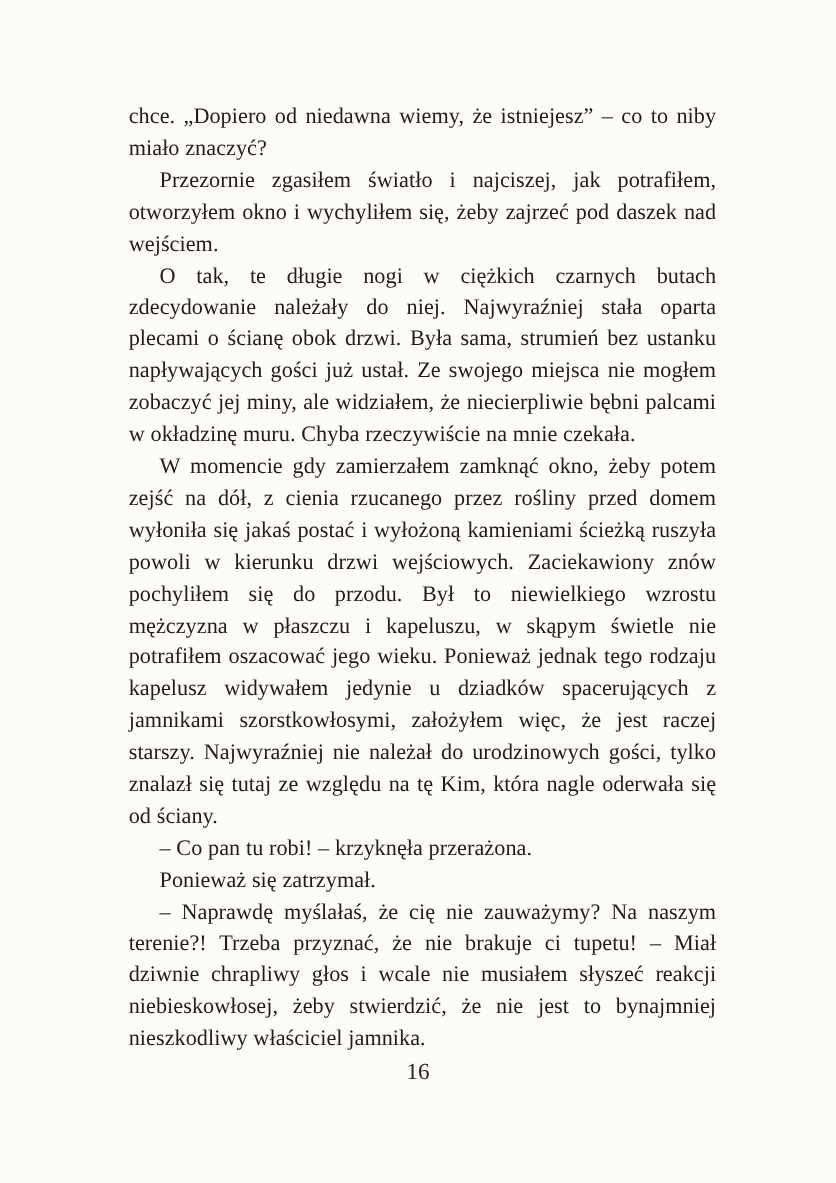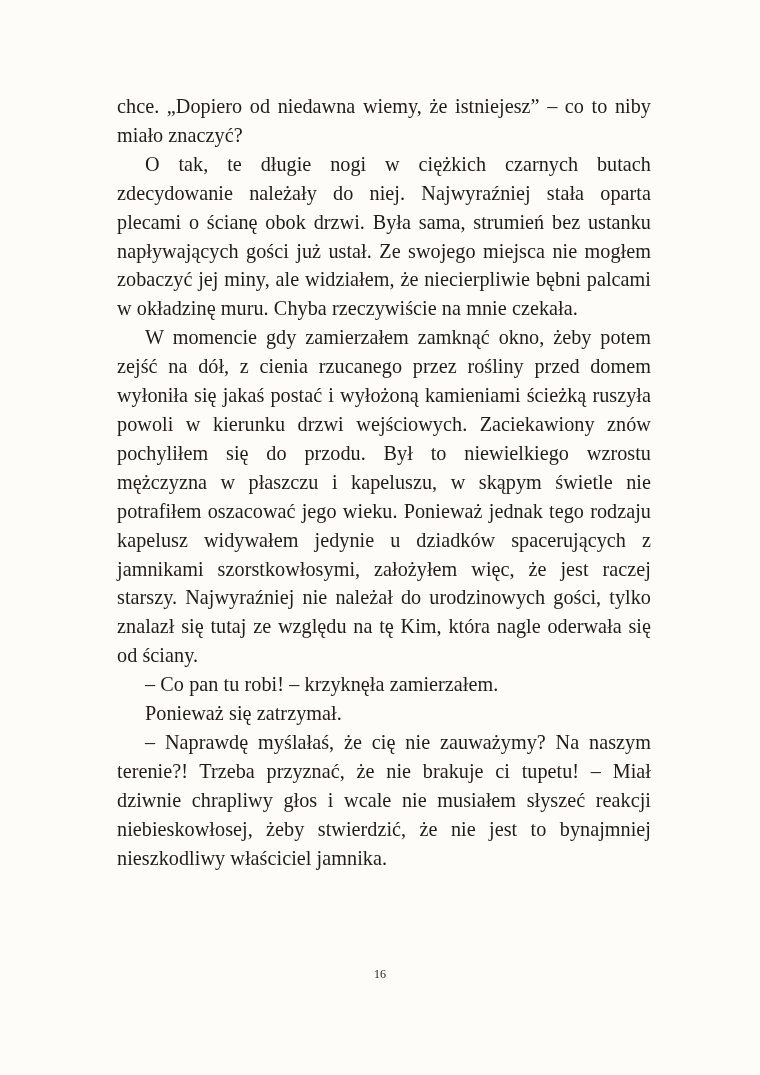--- a/index.html
+++ b/index.html
@@ -44,35 +44,36 @@
   }
   .para.dialogue {
     text-indent: 28px;
   }
   .folio {
     position: absolute;
     left: 0;
     top: 962px;
     width: 760px;
     text-align: center;
-    font-size: 12px;
+    font-size: 21px;
     line-height: 24px;
     color: #2a241e;
     font-family: "Liberation Serif", "DejaVu Serif", serif;
   }
 </style>
 </head>
 <body>
 
 <div class="page">
 
   <div class="text-block">
     <p class="para no-indent">chce. „Dopiero od niedawna wiemy, że istniejesz” – co to niby miało znaczyć?</p>
+    <p class="para">Przezornie zgasiłem światło i najciszej, jak potrafiłem, otworzyłem okno i wychyliłem się, żeby zajrzeć pod daszek nad wejściem.</p>
     <p class="para">O tak, te długie nogi w ciężkich czarnych butach zdecydowanie należały do niej. Najwyraźniej stała oparta plecami o ścianę obok drzwi. Była sama, strumień bez ustanku napływających gości już ustał. Ze swojego miejsca nie mogłem zobaczyć jej miny, ale widziałem, że niecierpliwie bębni palcami w okładzinę muru. Chyba rzeczywiście na mnie czekała.</p>
     <p class="para">W momencie gdy zamierzałem zamknąć okno, żeby potem zejść na dół, z cienia rzucanego przez rośliny przed domem wyłoniła się jakaś postać i wyłożoną kamieniami ścieżką ruszyła powoli w kierunku drzwi wejściowych. Zaciekawiony znów pochyliłem się do przodu. Był to niewielkiego wzrostu mężczyzna w płaszczu i kapeluszu, w skąpym świetle nie potrafiłem oszacować jego wieku. Ponieważ jednak tego rodzaju kapelusz widywałem jedynie u dziadków spacerujących z jamnikami szorstkowłosymi, założyłem więc, że jest raczej starszy. Najwyraźniej nie należał do urodzinowych gości, tylko znalazł się tutaj ze względu na tę Kim, która nagle oderwała się od ściany.</p>
-    <p class="para dialogue">– Co pan tu robi! – krzyknęła zamierzałem.</p>
+    <p class="para dialogue">– Co pan tu robi! – krzyknęła przerażona.</p>
     <p class="para">Ponieważ się zatrzymał.</p>
     <p class="para dialogue">– Naprawdę myślałaś, że cię nie zauważymy? Na naszym terenie?! Trzeba przyznać, że nie brakuje ci tupetu! – Miał dziwnie chrapliwy głos i wcale nie musiałem słyszeć reakcji niebieskowłosej, żeby stwierdzić, że nie jest to bynajmniej nieszkodliwy właściciel jamnika.</p>
   </div>
 
   <div class="folio">16</div>
 
 </div>
 
 </body></html>

